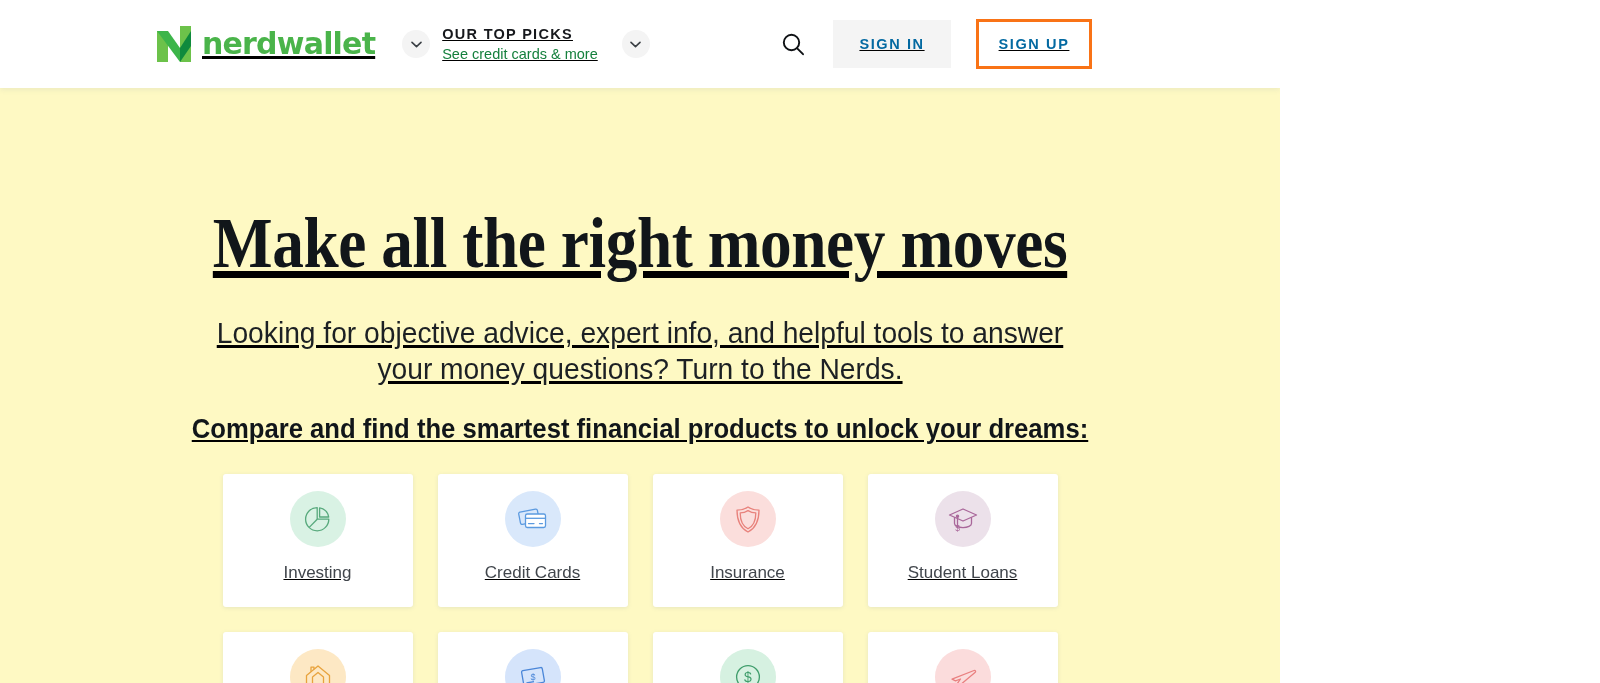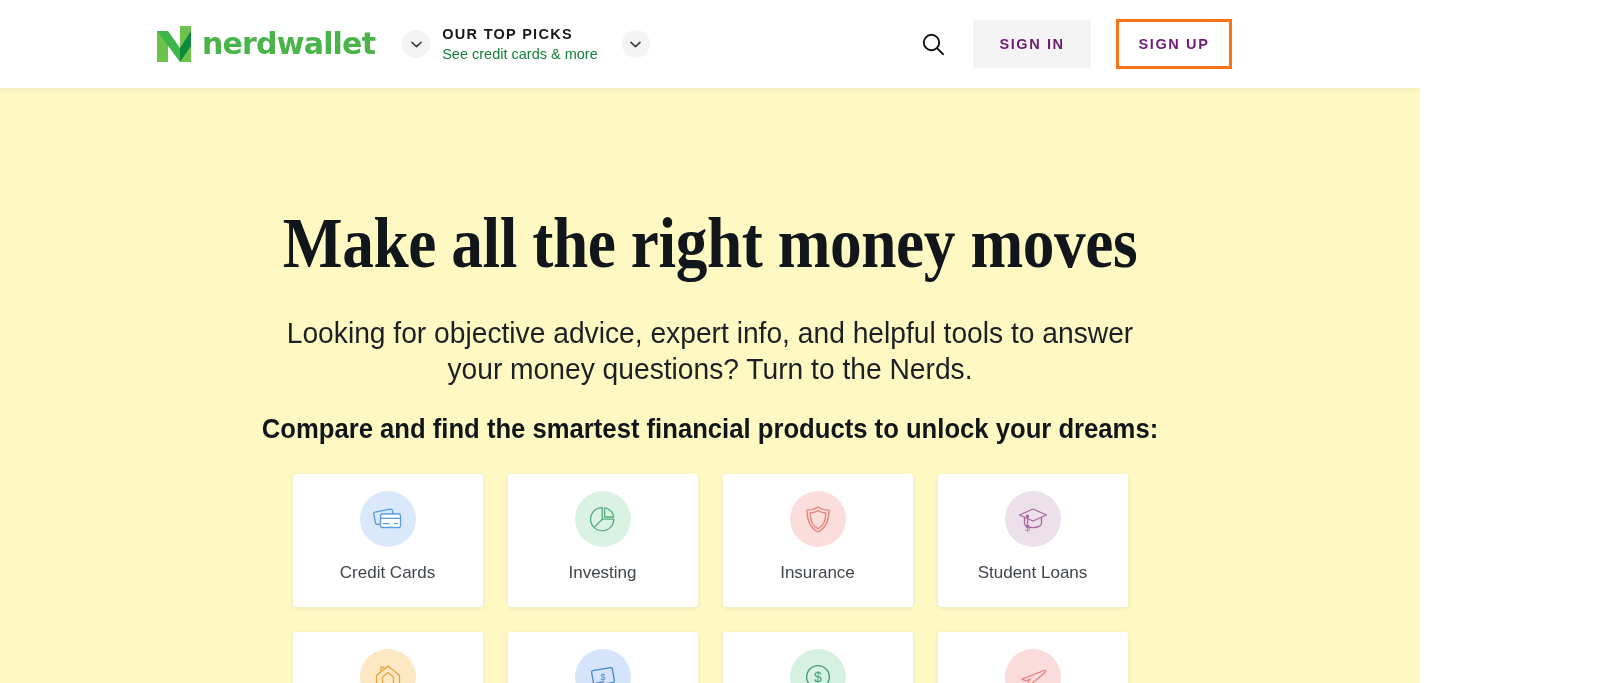--- a/index.html
+++ b/index.html
@@ -8,23 +8,24 @@
   }
   body {
     width: 1600px;
     height: 683px;
     overflow: hidden;
     font-family: "Liberation Sans", sans-serif;
     background: #ffffff;
   }
   .page {
     position: relative;
-    width: 1420px;
+    width: 1280px;
     height: 683px;
     overflow: hidden;
+    text-decoration: underline;
   }
 
   
   .header {
     position: relative;
     height: 88px;
     background: #ffffff;
     display: flex;
     align-items: center;
     box-shadow: 0 2px 5px rgba(90, 120, 170, 0.10);
@@ -99,21 +100,21 @@
     display: flex;
     align-items: center;
     justify-content: center;
     cursor: pointer;
     margin-right: 18px;
   }
   .btn {
     font-size: 14.5px;
     font-weight: bold;
     letter-spacing: 1.6px;
-    color: #701a75;
+    color: #0369a1;
     display: flex;
     align-items: center;
     justify-content: center;
     cursor: pointer;
     box-sizing: border-box;
     text-align: center;
   }
   .btn-signin {
     width: 118px;
     height: 48px;
@@ -261,48 +262,48 @@
 
   <div class="hero">
 
     <h1 class="headline">Make all the right money moves</h1>
     <p class="subhead">Looking for objective advice, expert info, and helpful tools to answer your money questions? Turn to the Nerds.</p>
     <p class="tagline">Compare and find the smartest financial products to unlock your dreams:</p>
 
     <div class="grid">
 
       <div class="card">
+        <span class="card-icon" style="background:#d9f2e4">
+          <svg width="28" height="28" viewBox="0 0 28 28">
+            <g fill="none" stroke="#57a97c" stroke-width="1.3" stroke-linejoin="round">
+              <path d="M13.2 14.2 L13.2 2.6 A11.6 11.6 0 0 0 13.2 25.8 A11.6 11.6 0 0 0 24.8 14.2 Z"></path>
+              <path d="M15.6 12 L15.6 2.9 A11.3 11.3 0 0 1 24.7 12 Z"></path>
+              <line x1="13.2" y1="14.2" x2="5.2" y2="22.4"></line>
+            </g>
+          </svg>
+        </span>
+        <span class="card-label">Investing</span>
+      </div>
+
+      <div class="card">
         <span class="card-icon" style="background:#d9e8fb">
           <svg width="30" height="26" viewBox="0 0 30 26">
             <g fill="none" stroke="#5b9ae0" stroke-width="1.3" stroke-linejoin="round">
               <rect x="1.5" y="4.5" width="19" height="12.5" rx="1.6" transform="rotate(-11 11 11)"></rect>
               <rect x="7.5" y="8" width="20" height="13.5" rx="1.8" fill="#ffffff"></rect>
               <line x1="7.5" y1="12.3" x2="27.5" y2="12.3"></line>
               <line x1="10.5" y1="17.6" x2="16" y2="17.6" stroke-linecap="round"></line>
               <line x1="21.5" y1="17.6" x2="24.5" y2="17.6" stroke-linecap="round"></line>
             </g>
           </svg>
         </span>
         <span class="card-label">Credit Cards</span>
       </div>
 
       <div class="card">
-        <span class="card-icon" style="background:#d9f2e4">
-          <svg width="28" height="28" viewBox="0 0 28 28">
-            <g fill="none" stroke="#57a97c" stroke-width="1.3" stroke-linejoin="round">
-              <path d="M13.2 14.2 L13.2 2.6 A11.6 11.6 0 0 0 13.2 25.8 A11.6 11.6 0 0 0 24.8 14.2 Z"></path>
-              <path d="M15.6 12 L15.6 2.9 A11.3 11.3 0 0 1 24.7 12 Z"></path>
-              <line x1="13.2" y1="14.2" x2="5.2" y2="22.4"></line>
-            </g>
-          </svg>
-        </span>
-        <span class="card-label">Investing</span>
-      </div>
-
-      <div class="card">
         <span class="card-icon" style="background:#fbdedc">
           <svg width="26" height="29" viewBox="0 0 26 29">
             <g fill="none" stroke="#e8827c" stroke-width="1.3" stroke-linejoin="round">
               <path d="M13 2 C9.5 4.4 5.5 5.2 2 5.2 C2 14 3.8 22.2 13 27 C22.2 22.2 24 14 24 5.2 C20.5 5.2 16.5 4.4 13 2 Z"></path>
               <path d="M13 5.6 C10.4 7.3 7.6 7.9 5.2 7.9 C5.2 14.4 6.4 20.3 13 23.8 C19.6 20.3 20.8 14.4 20.8 7.9 C18.4 7.9 15.6 7.3 13 5.6 Z"></path>
             </g>
           </svg>
         </span>
         <span class="card-label">Insurance</span>
       </div>

